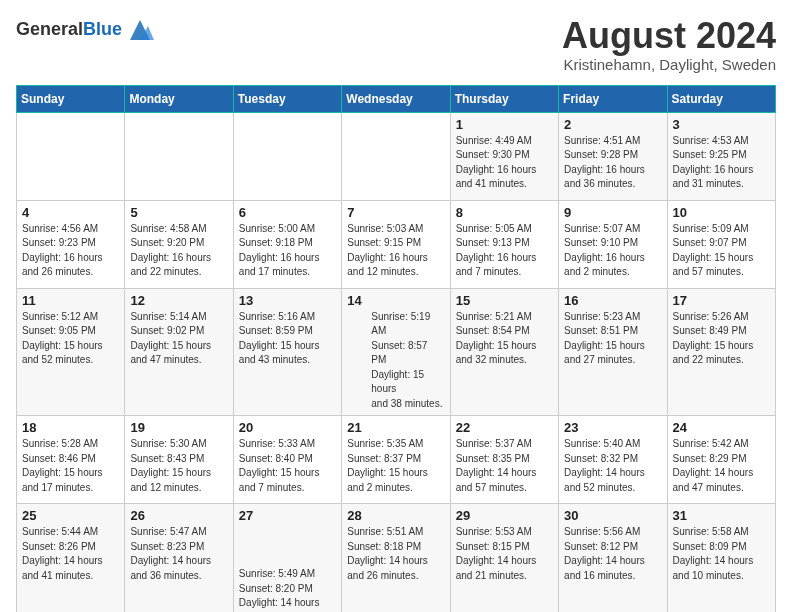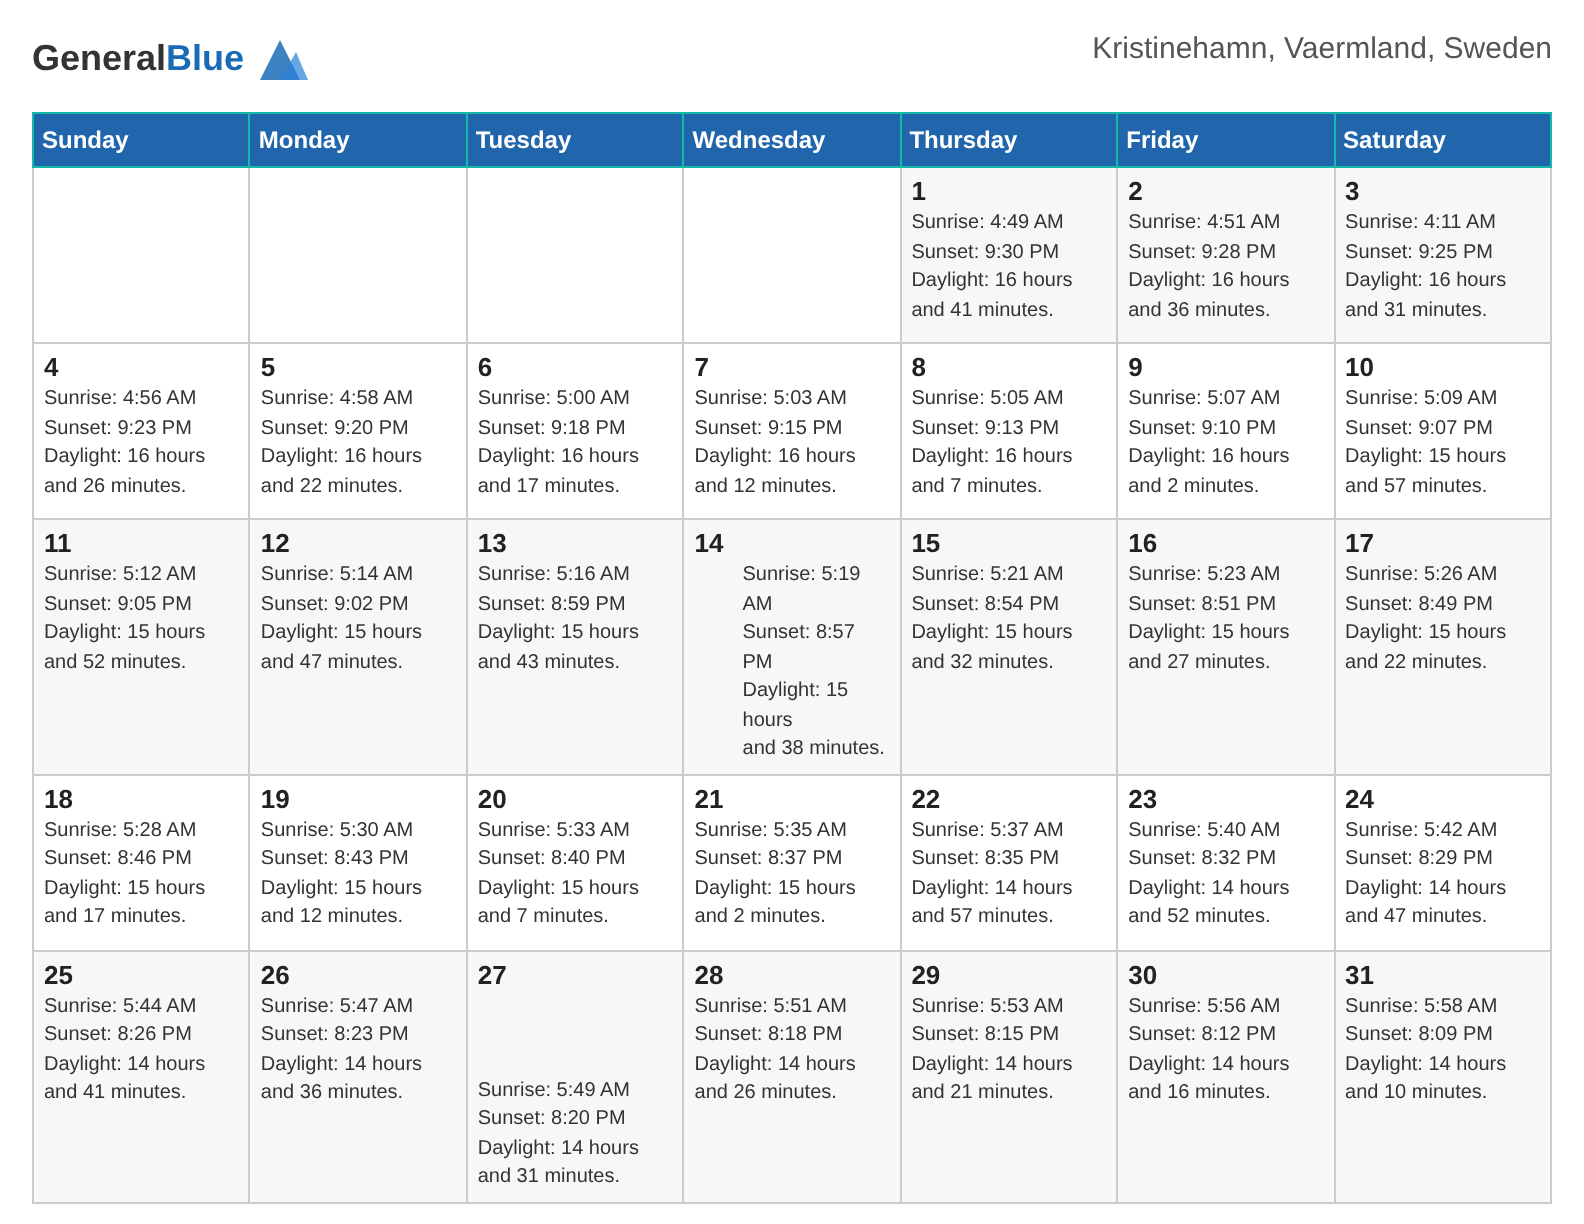--- a/index.html
+++ b/index.html
@@ -103,21 +103,22 @@
     <div class="logo-text">
       <span class="logo-general">General</span>
       <span class="logo-blue">Blue</span>
     </div>
     <svg class="logo-icon" viewBox="0 0 28 28">
       <polygon points="4,24 14,4 24,24" fill="#1a6bb5" opacity="0.85"></polygon>
       <polygon points="14,24 22,10 28,24" fill="#2980d9" opacity="0.7"></polygon>
     </svg>
   </div>
   <div class="title-block">
-    <div class="location">Kristinehamn, Vaermland, Sweden</div>
+    <div class="month-title">August 2024</div>
+    <div class="location">Kristinehamn, Daylight, Sweden</div>
   </div>
 </div>
 
 <table>
   <thead>
     <tr>
     <th>Sunday</th>
         <th>Monday</th>
         <th>Tuesday</th>
         <th>Wednesday</th>
@@ -141,21 +142,21 @@
         </td>
         <td>
           <span class="day-num">2</span>
           <div class="day-info" style="white-space: pre-line;">Sunrise: 4:51 AM
 Sunset: 9:28 PM
 Daylight: 16 hours
 and 36 minutes.</div>
         </td>
         <td>
           <span class="day-num">3</span>
-          <div class="day-info" style="white-space: pre-line;">Sunrise: 4:11 AM
+          <div class="day-info" style="white-space: pre-line;">Sunrise: 4:53 AM
 Sunset: 9:25 PM
 Daylight: 16 hours
 and 31 minutes.</div>
         </td>
       </tr>
       <tr>
         <td>
           <span class="day-num">4</span>
           <div class="day-info" style="white-space: pre-line;">Sunrise: 4:56 AM
 Sunset: 9:23 PM

